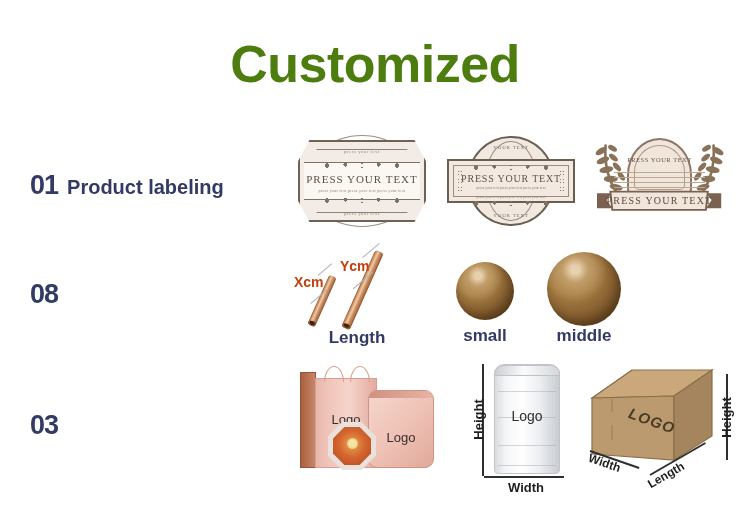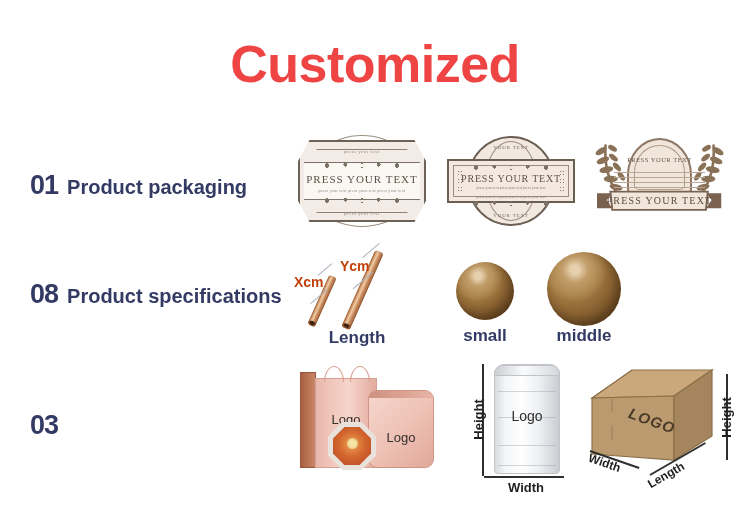--- a/index.html
+++ b/index.html
@@ -13,21 +13,21 @@
   }
 
   
   .title {
     position:absolute;
     top:34px; left:0; width:750px;
     text-align:center;
     font-size:52px;
     font-weight:bold;
     letter-spacing:-0.5px;
-    color:#ef4444;
+    color:#4d7c0f;
   }
 
   
   .row { position:absolute; left:0; width:750px; }
   .row-1 { top:132px; height:105px; }
   .row-2 { top:238px; height:112px; }
   .row-3 { top:352px; height:145px; }
 
   .row-label {
     position:absolute; left:30px; top:50%;
@@ -291,21 +291,21 @@
 </style>
 </head>
 <body>
 
 <div class="title">Customized</div>
 
 <div class="row row-1">
 
   <div class="row-label">
     <span class="row-num">01</span>
-    <span class="row-text">Product packaging</span>
+    <span class="row-text">Product labeling</span>
   </div>
 
   <div class="lbl-wrap" style="left:298px; top:8px; width:128px; height:82px;">
     <div class="oct-ell"></div>
     <div class="oct-badge">
       <div class="oct-inner"></div>
     </div>
     <div class="oct-band"></div>
     <div class="flourish fl-a"></div>
     <div class="flourish fl-b"></div>
@@ -385,21 +385,20 @@
       </svg>
     </div>
     <div class="ribbon-txt">PRESS YOUR TEXT</div>
   </div>
 </div>
 
 <div class="row row-2">
 
   <div class="row-label">
     <span class="row-num">08</span>
-    <span class="row-text">Product specifications</span>
   </div>
 
   <div class="fig" style="left:292px; top:0px; width:130px; height:112px;">
 
     <div class="rod" style="left:26px; top:36px; width:8px; height:54px;
          transform:rotate(24deg); transform-origin:50% 50%;">
       <div class="rod-end"></div>
     </div>
 
     <div class="rod" style="left:66px; top:10px; width:9px; height:84px;

